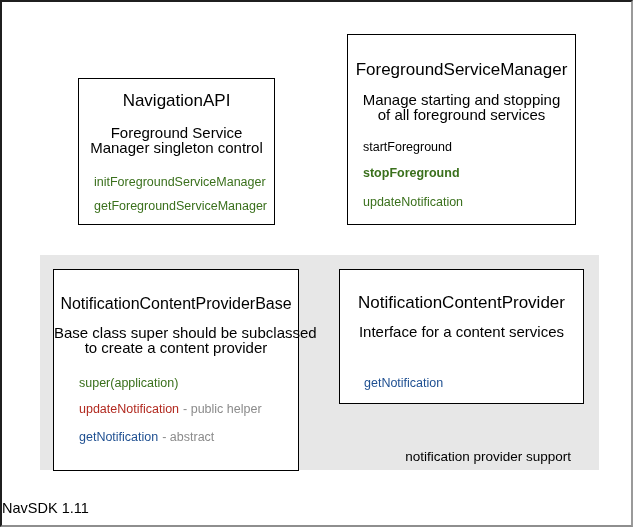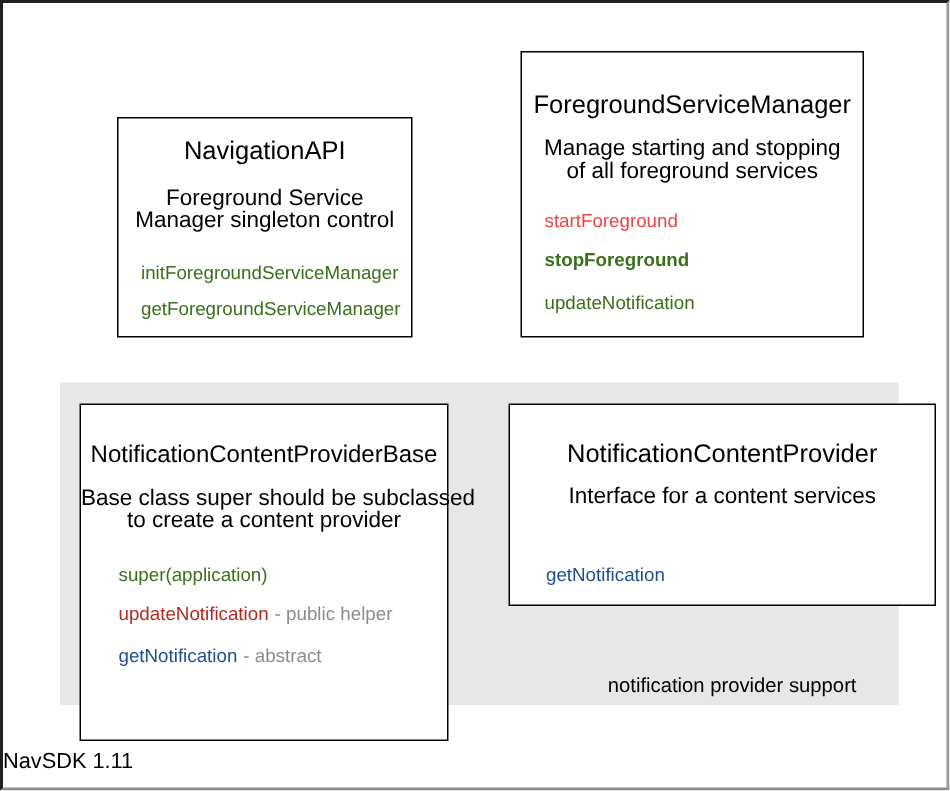--- a/index.html
+++ b/index.html
@@ -77,46 +77,46 @@
     <div class="line method" style="left:15px;top:127px;">
       <span style="color: rgb(58, 112, 28);">getForegroundServiceManager</span>
     </div>
   </div>
 
   <div class="class-box" style="left:345px;top:32px;width:229px;height:191px;">
     <div class="line box-title" style="top:35px;">ForegroundServiceManager</div>
     <div class="line box-desc" style="top:64px;">Manage starting and stopping</div>
     <div class="line box-desc" style="top:79px;">of all foreground services</div>
     <div class="line method" style="left:15px;top:112px;">
-      <span style="color: #ef4444;">startForeground</span>
+      <span style="color: #000000;">startForeground</span>
     </div>
     <div class="line method" style="left:15px;top:138px;font-weight:bold;">
       <span style="color: rgb(58, 112, 28);">stopForeground</span>
     </div>
     <div class="line method" style="left:15px;top:167px;">
       <span style="color: rgb(58, 112, 28);">updateNotification</span>
     </div>
   </div>
 
-  <div class="class-box" style="left:51px;top:267px;width:246px;height:225px;">
+  <div class="class-box" style="left:51px;top:267px;width:246px;height:202px;">
     <div class="line box-title" style="top:34px;font-size:16px;">NotificationContentProviderBase</div>
     <div class="line box-desc" style="top:62px;">Base class super should be subclassed</div>
     <div class="line box-desc" style="top:77px;">to create a content provider</div>
     <div class="line method" style="left:25px;top:139px;">
       <span style="color: rgb(178, 42, 32);">updateNotification</span><span class="annot">- public helper</span>
     </div>
     <div class="line method" style="left:25px;top:113px;">
       <span style="color: rgb(58, 112, 28);">super(application)</span>
     </div>
     <div class="line method" style="left:25px;top:167px;">
       <span style="color: rgb(30, 79, 145);">getNotification</span><span class="annot">- abstract</span>
     </div>
   </div>
 
-  <div class="class-box" style="left:337px;top:267px;width:285px;height:135px;">
+  <div class="class-box" style="left:337px;top:267px;width:245px;height:135px;">
     <div class="line box-title" style="top:33px;">NotificationContentProvider</div>
     <div class="line box-desc" style="top:61px;">Interface for a content services</div>
     <div class="line method" style="left:24px;top:113px;">
       <span style="color: rgb(30, 79, 145);">getNotification</span>
     </div>
   </div>
 
   <div class="region-label" style="right:60px;top:447px;">notification provider support</div>
 
   <div class="caption" style="top:498px;">NavSDK 1.11</div>

